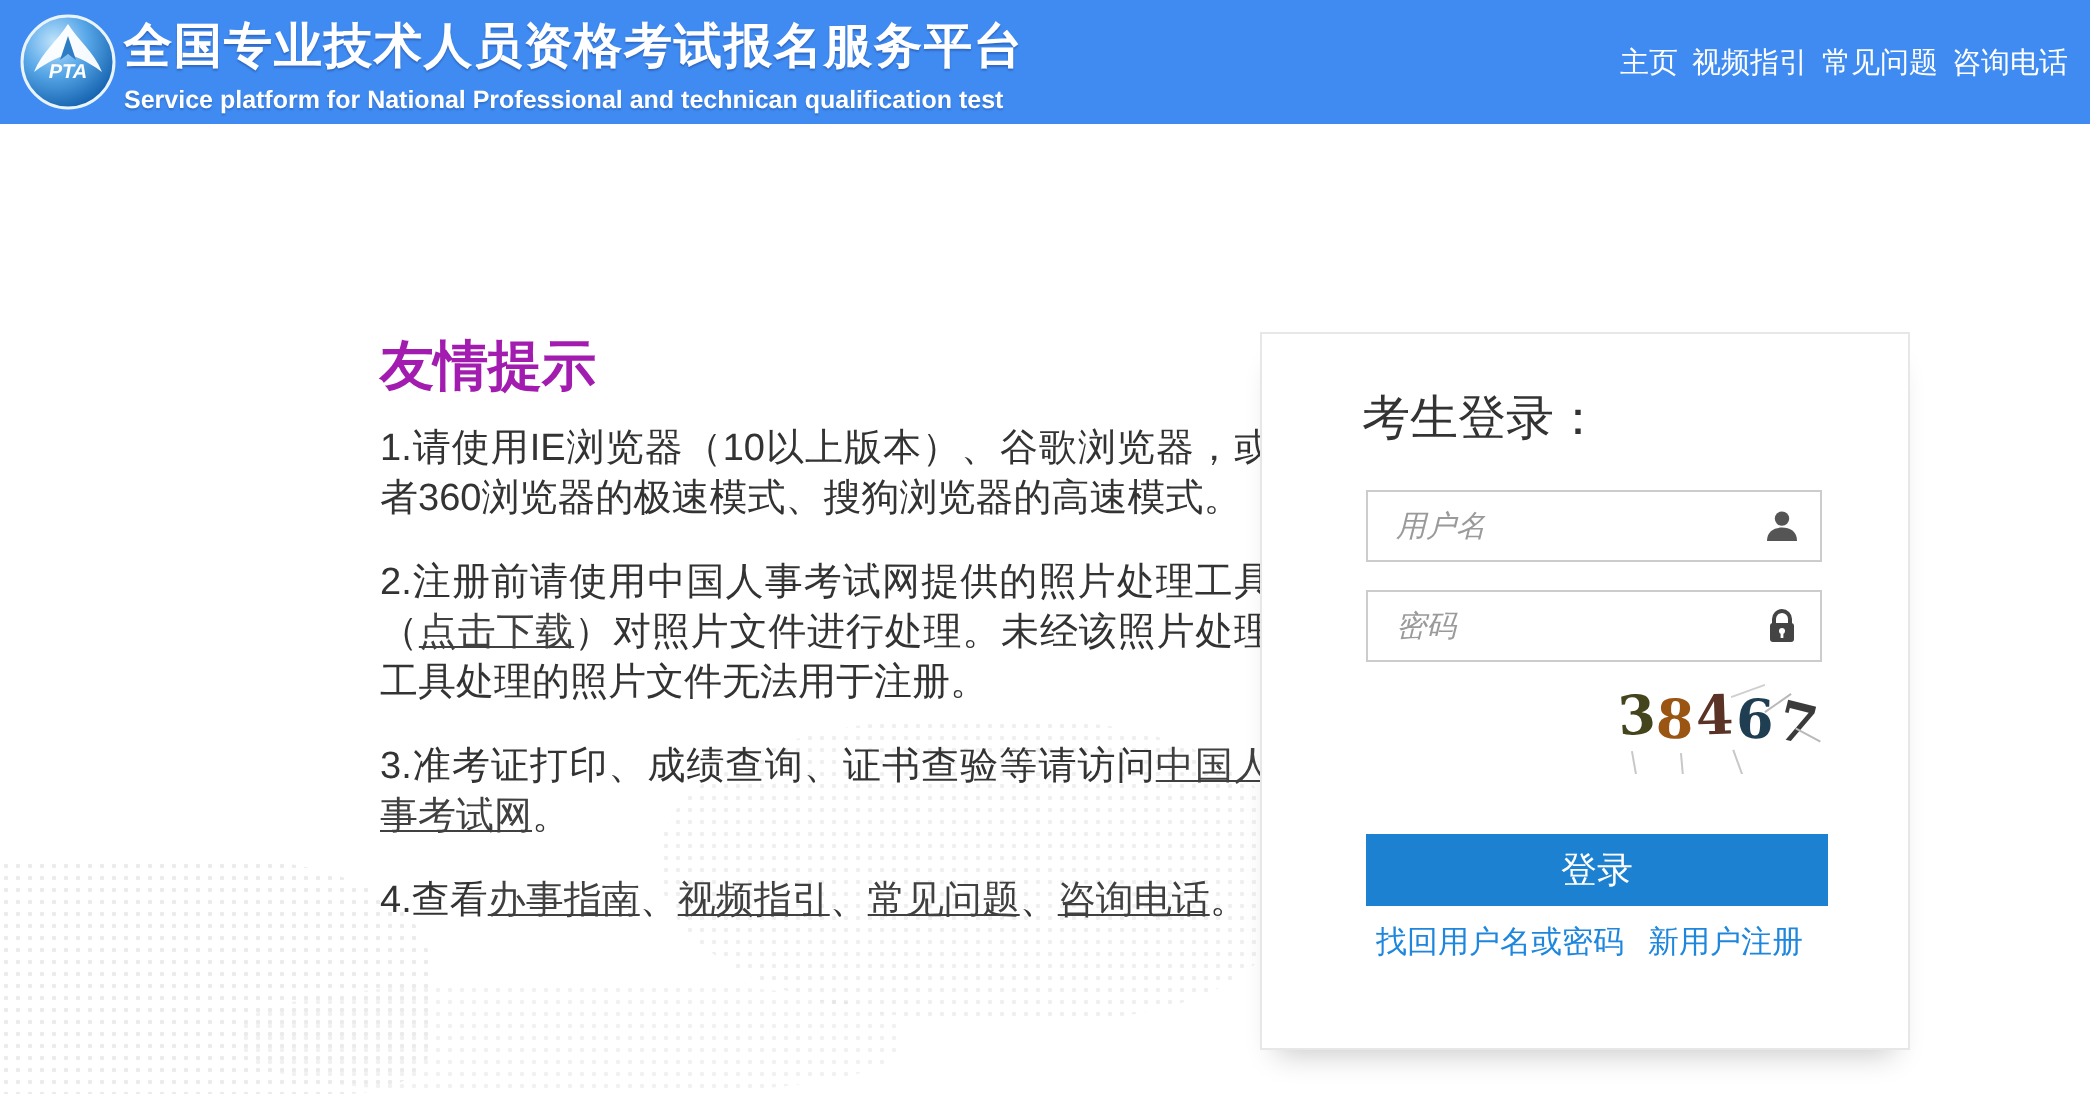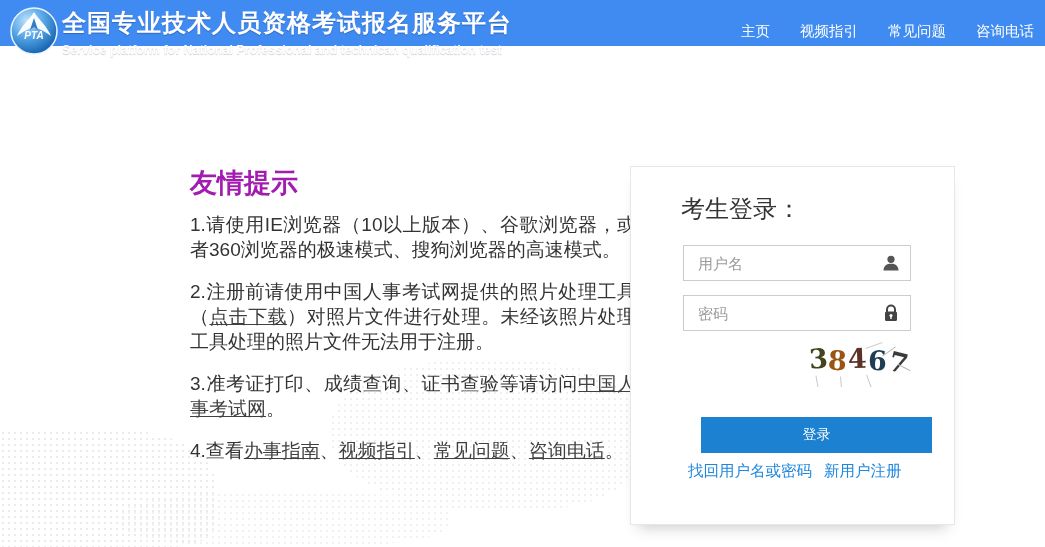--- a/index.html
+++ b/index.html
@@ -6,37 +6,37 @@
   html, body { width: 1045px; height: 547px; overflow: hidden; }
   body {
     font-family: "Liberation Sans", "DejaVu Sans", sans-serif;
     background: #ffffff;
     position: relative;
     color: #333;
   }
 
   
   .header {
-    position: absolute; top: 0; left: 0; right: 0; height: 46px;
+    position: absolute; top: 0; left: 0; right: 0; height: 62px;
     background: #3f8bf1;
   }
   .logo {
     position: absolute; left: 9px; top: 6px; width: 50px; height: 50px;
   }
   .title-block { position: absolute; left: 62px; top: 7px; color: #fff; }
   .site-title {
     font-size: 24px; font-weight: bold; letter-spacing: 1px;
     text-shadow: 0 1px 1px rgba(0,0,60,.25); white-space: nowrap; text-align: center;
   }
   .site-subtitle {
     font-size: 12.5px; font-weight: bold; margin-top: 4px; white-space: nowrap;
     text-shadow: 0 1px 1px rgba(0,0,60,.2);
   }
   .top-nav {
-    position: absolute; right: 11px; top: 22px; display: flex; gap: 30px;
+    position: absolute; right: 11px; top: 22px; display: flex; gap: 7px;
   }
   .top-nav a {
     color: #ffffff; font-size: 14.5px; text-decoration: none; white-space: nowrap;
     cursor: pointer;
   }
 
   
   .dots {
     position: absolute;
     background-image: radial-gradient(#d9d9d9 1px, rgba(255,255,255,0) 1.3px);
@@ -77,20 +77,21 @@
   }
   .field {
     position: absolute; left: 52px; width: 228px; height: 36px;
   }
   .field input {
     width: 100%; height: 100%;
     border: 1px solid #cccccc; background: #fff;
     font-size: 15px; color: #333; padding: 0 36px 0 14px;
     font-family: "Liberation Sans", "DejaVu Sans", sans-serif;
     outline: none;
+    font-style: italic;
   }
   .field input::placeholder { color: #9a9a9a; opacity: 1; }
   .field-user  { top: 78px;  }
   .field-pass  { top: 128px; }
   .field-captcha { top: 177px; width: 111px; }
   .field-captcha input { padding-right: 12px; }
   .field-icon {
     position: absolute; right: 11px; top: 50%; transform: translateY(-50%);
     width: 18px; height: 18px; pointer-events: none;
   }
@@ -113,22 +114,22 @@
   .captcha-noise { position: absolute; background: #b9b9b9; height: 1px; }
   .cn-0 { width: 16px; left: 74px; top: 14px; transform: rotate(-35deg); }
   .cn-1 { width: 14px; left: 90px; top: 30px; transform: rotate(28deg); }
   .cn-2 { width: 12px; left: 4px;  top: 44px; transform: rotate(80deg); background:#c8c8c8; }
   .cn-3 { width: 12px; left: 28px; top: 45px; transform: rotate(85deg); background:#c8c8c8; }
   .cn-4 { width: 14px; left: 55px; top: 44px; transform: rotate(70deg); background:#c8c8c8; }
   .cn-5 { width: 18px; left: 58px; top: 8px;  transform: rotate(-20deg); background:#cfcfcf; }
 
   .login-button {
     position: absolute; left: 52px; top: 250px; width: 231px; height: 36px;
-    background: #1c81d1; border: none; color: #ffffff; font-size: 14px;
-    cursor: pointer; font-family: "Liberation Sans", "DejaVu Sans", sans-serif; margin-left: 18px;
+    background: #1c81d1; border: none; color: #ffffff; font-size: 18px;
+    cursor: pointer; font-family: "Liberation Sans", "DejaVu Sans", sans-serif;
   }
   .login-links { position: absolute; left: 57px; top: 294px; width: 240px; }
   .login-links a {
     color: #1e87dd; font-size: 15.5px; text-decoration: none; cursor: pointer;
   }
   .link-register { position: absolute; left: 136px; top: 0; white-space: nowrap; }
   .link-forgot { white-space: nowrap; }
 </style>
 </head>
 <body>

